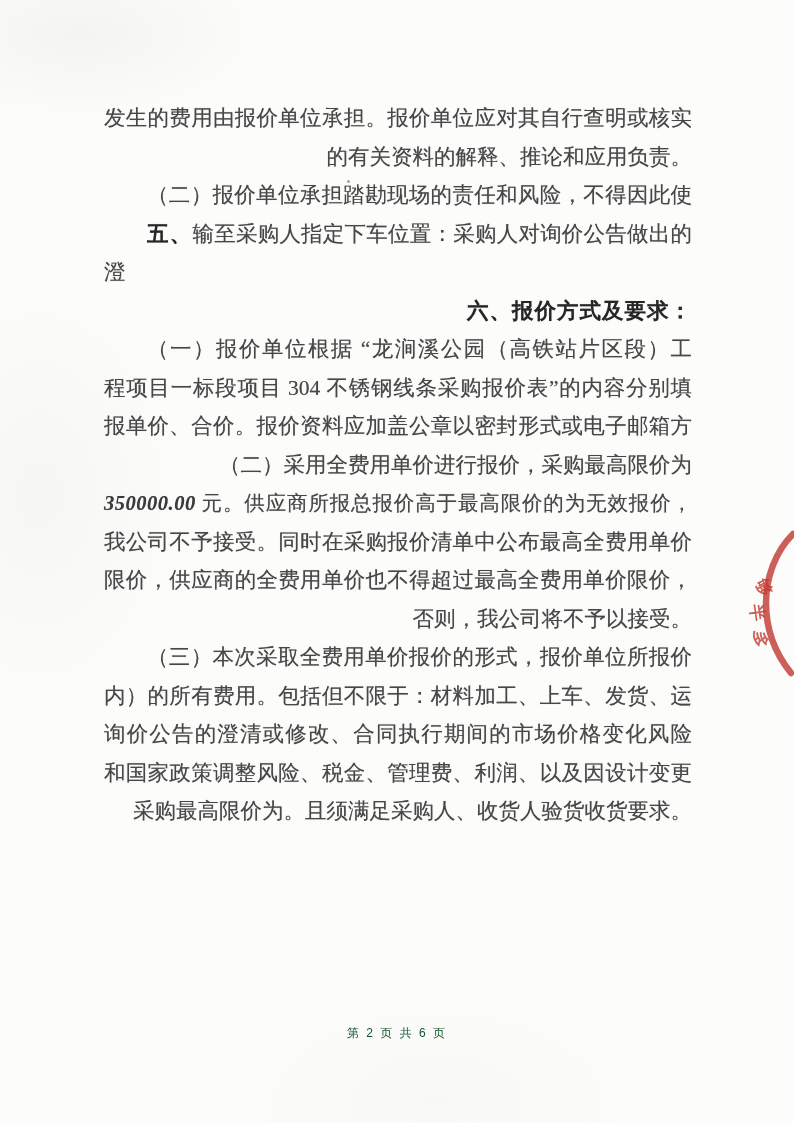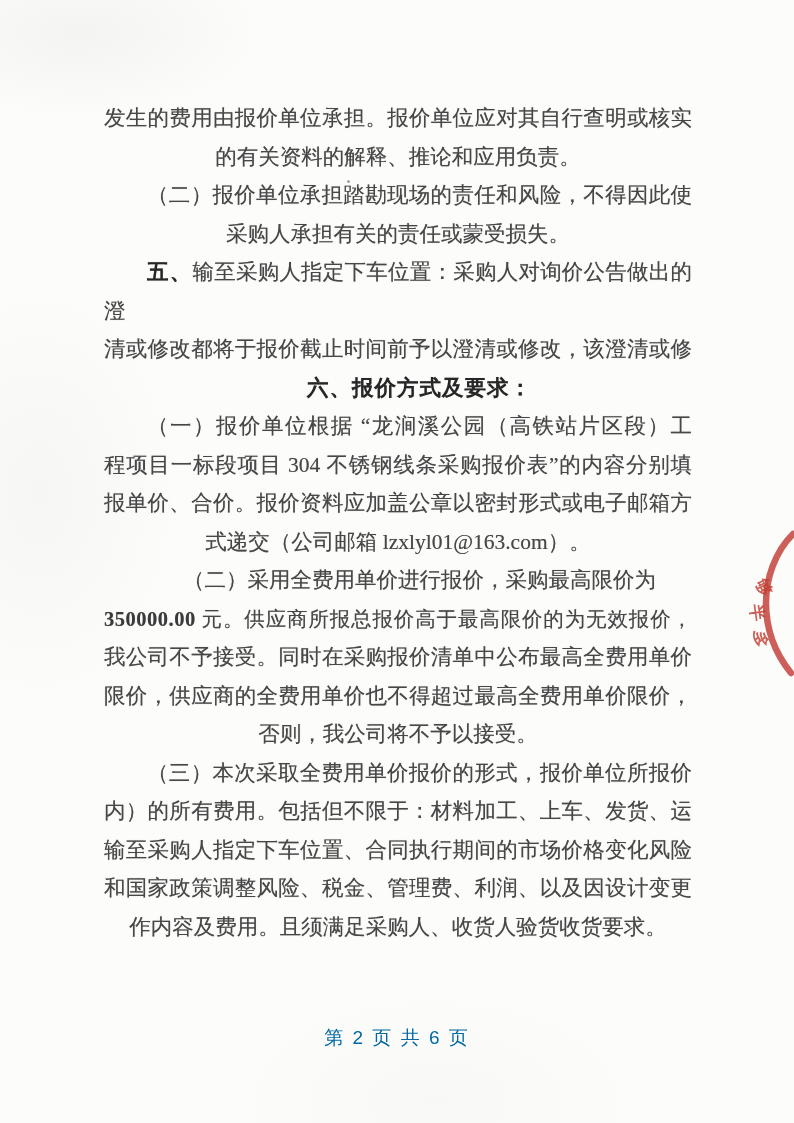--- a/index.html
+++ b/index.html
@@ -13,29 +13,29 @@
     font-family:"Liberation Serif", serif;
   }
   .page{position:absolute;inset:0;}
   .body-text{
     position:absolute;left:104px;top:99px;width:588px;
     font-size:21.5px;line-height:38.5px;color:#474747;
     text-shadow:0 0 0.7px rgba(80,80,80,0.55);
   }
   .line{width:100%;}
   .full{text-align:justify;text-align-last:justify;text-justify:inter-character;}
-  .last{text-align:center;}
+  .last{text-align:right;}
   .indent{text-indent:43px;}
   .tight{font-size:20.5px;}
   .b{font-weight:700;color:#262626;}
   .hei{font-family:"Liberation Sans", sans-serif;letter-spacing:1px;}
-  .num{font-family:"Liberation Serif", serif;letter-spacing:0.5px;color:#3a3a3a;}
+  .num{font-family:"Liberation Serif", serif;letter-spacing:0.5px;color:#3a3a3a;font-style:italic;}
   .footer{
     position:absolute;left:0;top:1025px;width:794px;text-align:center;
-    font-family:"Liberation Sans", sans-serif;font-size:19px;color:#0369a1;
+    font-family:"Liberation Sans", sans-serif;font-size:12px;color:#14532d;
     letter-spacing:2px;
   }
   .fade-overlay{
     position:absolute;top:0;right:0;width:100px;height:1123px;pointer-events:none;
     background:linear-gradient(to right, rgba(252,252,251,0) 0%, rgba(252,252,251,0.45) 55%, rgba(252,252,251,0.78) 100%);
     z-index:5;
   }
   .seal{position:absolute;top:530px;right:0;width:48px;height:150px;z-index:8;}
   .artifact-dot{
     position:absolute;left:347px;top:180px;width:3px;height:3px;border-radius:50%;
@@ -44,38 +44,35 @@
 </style>
 </head>
 <body>
 
 <div class="page">
 
   <div class="body-text">
     <div class="line full"><span>发生的费用由报价单位承担。报价单位应对其自行查明或核实</span></div>
     <div class="line last"><span>的有关资料的解释、推论和应用负责。</span></div>
     <div class="line full indent"><span>（二）报价单位承担踏勘现场的责任和风险，不得因此使</span></div>
-    <div class="line last"><span>采购人承担有关的责任或蒙受损失。</span></div>
     <div class="line full indent"><span class="b hei">五、</span><span>输至采购人指定下车位置：采购人对询价公告做出的澄</span></div>
-    <div class="line full"><span>清或修改都将于报价截止时间前予以澄清或修改，该澄清或修</span></div>
     <div class="line last indent b hei"><span>六、报价方式及要求：</span></div>
     <div class="line full indent"><span>（一）报价单位根据 “龙涧溪公园（高铁站片区段）工</span></div>
     <div class="line full"><span>程项目一标段项目 304 不锈钢线条采购报价表”的内容分别填</span></div>
     <div class="line full"><span>报单价、合价。报价资料应加盖公章以密封形式或电子邮箱方</span></div>
-    <div class="line last"><span>式递交（公司邮箱 lzxlyl01@163.com）。</span></div>
     <div class="line last indent"><span>（二）采用全费用单价进行报价，采购最高限价为</span></div>
     <div class="line full tight"><span class="b num">350000.00</span><span> 元。供应商所报总报价高于最高限价的为无效报价，</span></div>
     <div class="line full"><span>我公司不予接受。同时在采购报价清单中公布最高全费用单价</span></div>
     <div class="line full"><span>限价，供应商的全费用单价也不得超过最高全费用单价限价，</span></div>
     <div class="line last"><span>否则，我公司将不予以接受。</span></div>
     <div class="line full indent"><span>（三）本次采取全费用单价报价的形式，报价单位所报价</span></div>
     <div class="line full"><span>内）的所有费用。包括但不限于：材料加工、上车、发货、运</span></div>
-    <div class="line full"><span>输至采购人指定下车位置、合同执行期间的市场价格变化风险</span></div>
+    <div class="line full"><span>询价公告的澄清或修改、合同执行期间的市场价格变化风险</span></div>
     <div class="line full"><span>和国家政策调整风险、税金、管理费、利润、以及因设计变更</span></div>
-    <div class="line last"><span>作内容及费用。且须满足采购人、收货人验货收货要求。</span></div>
+    <div class="line last"><span>采购最高限价为。且须满足采购人、收货人验货收货要求。</span></div>
   </div>
 
   <div class="artifact-dot"></div>
 
   <div class="fade-overlay"></div>
 
   <svg class="seal" viewBox="0 0 48 150" xmlns="http://www.w3.org/2000/svg">
     <defs>
       <filter id="blurF" x="-20%" y="-20%" width="140%" height="140%">
         <feGaussianBlur stdDeviation="0.45"></feGaussianBlur>

